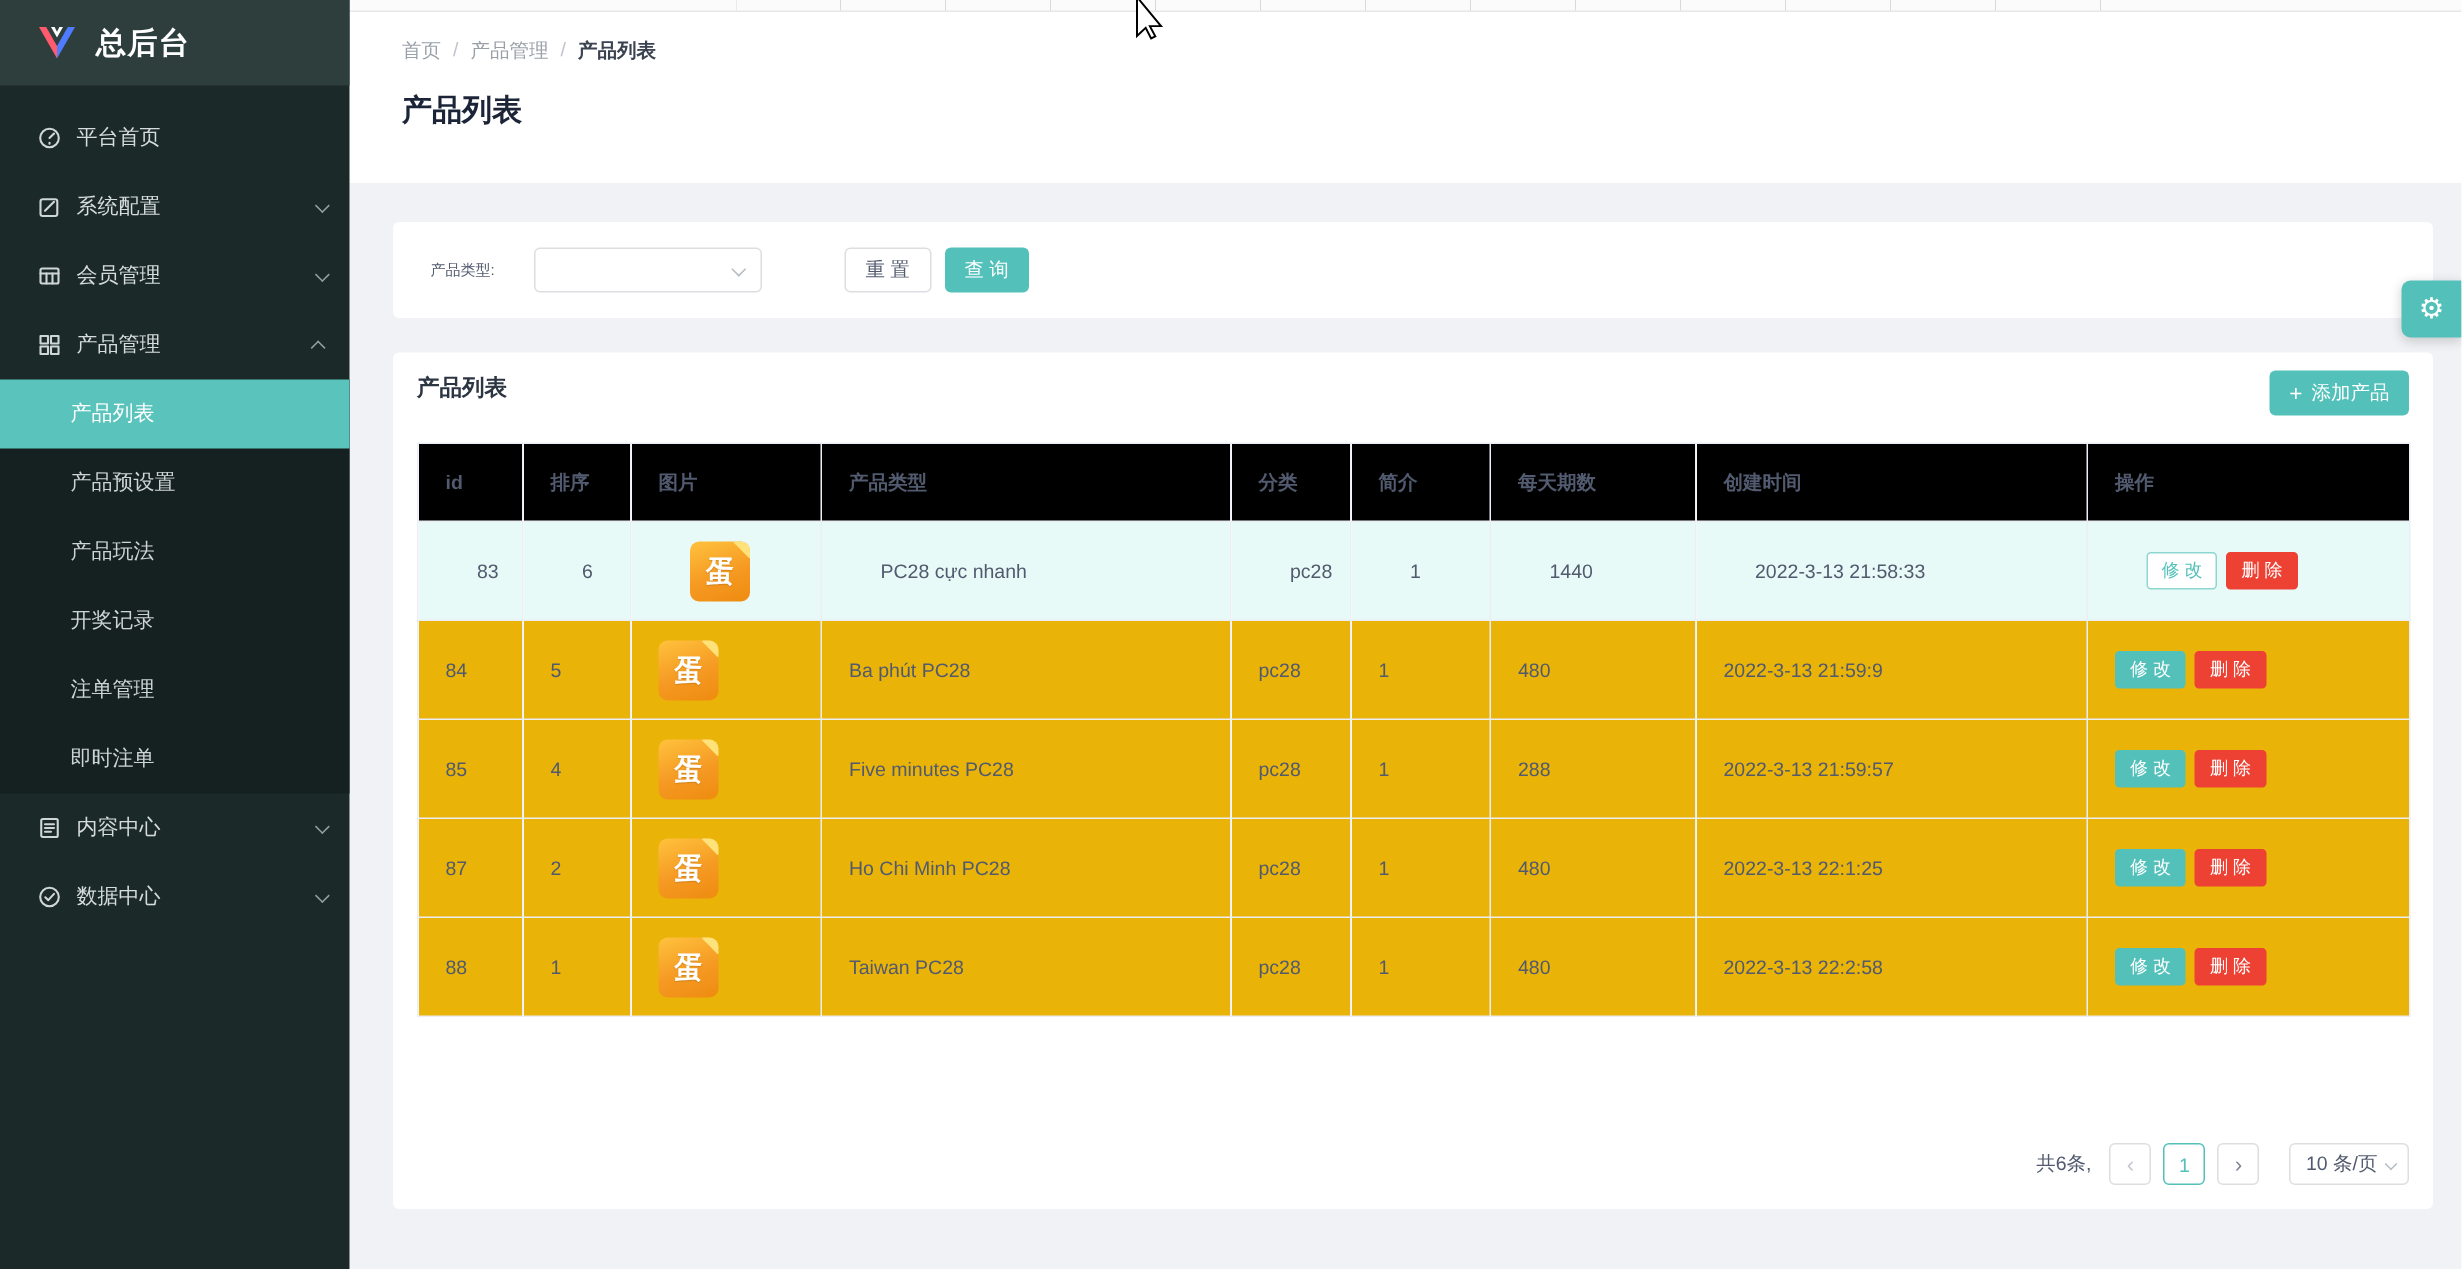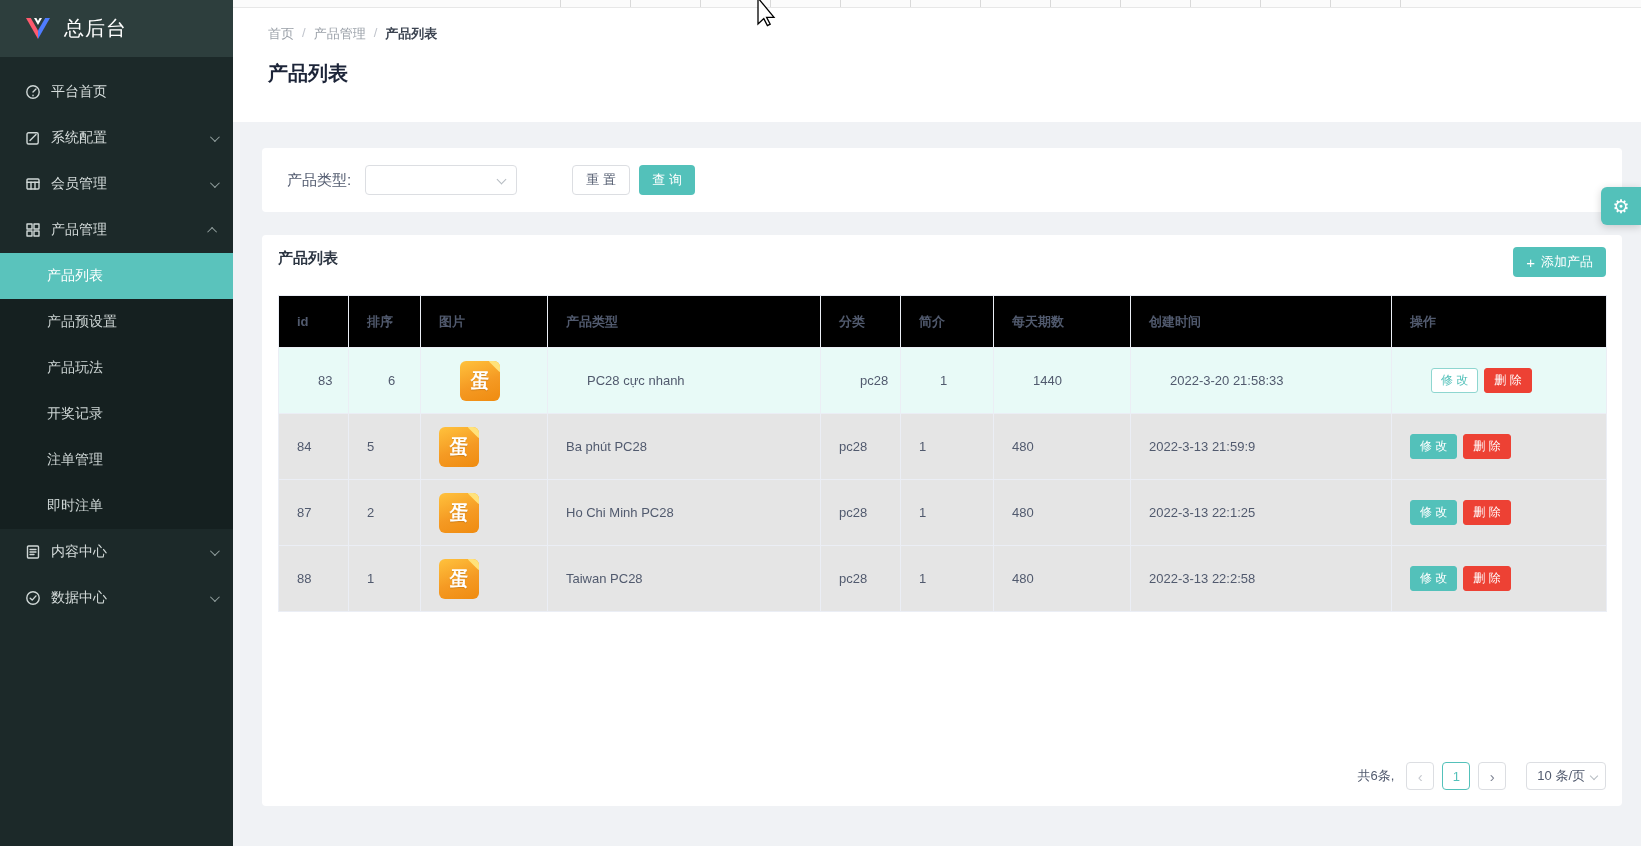--- a/index.html
+++ b/index.html
@@ -8,21 +8,21 @@
 
   :root {
     --accent:#53c1ba; --danger:#ed4134;
     --sidebar-bg:#1c2929; --submenu-bg:#152020; --logo-bg:#2d3e3d;
     --row-hl:#e8faf7; --border:#ebeef5; --txt:#515a6e;
   }
 
   
   .sidebar { position:absolute; left:0; top:0; width:233px; height:846px; background:var(--sidebar-bg); z-index:5; }
   .logo { height:57px; background:var(--logo-bg); display:flex; align-items:center; padding-left:26px; gap:14px; }
-  .logo-title { color:#fff; font-size:20px; font-weight:normal; letter-spacing:1px; }
+  .logo-title { color:#fff; font-size:20px; font-weight:bold; letter-spacing:1px; }
   .nav { padding-top:12px; }
   .nav-item { height:46px; display:flex; align-items:center; padding-left:25px; color:#d5dcdb; font-size:14px; cursor:pointer; position:relative; }
   .nav-item .nicon { width:16px; height:16px; margin-right:10px; display:inline-flex; color:#cfd7d6; }
   .nav-item .chev { position:absolute; right:16px; width:7px; height:7px; border-right:1.6px solid #93a09f; border-bottom:1.6px solid #93a09f; }
   .chev.down { transform:rotate(45deg) translateY(-2px); }
   .chev.up { transform:rotate(225deg) translateY(-2px); }
   .submenu { background:var(--submenu-bg); }
   .sub-item { height:46px; display:flex; align-items:center; padding-left:47px; color:#cdd5d4; font-size:14px; cursor:pointer; }
   .sub-item.active { background:#5ac3bc; color:#fff; }
 
@@ -37,37 +37,37 @@
 
   .breadcrumb { position:absolute; left:35px; top:25px; font-size:13px; color:#9aa0a8; display:flex; gap:8px; }
   .breadcrumb .bc-sep { color:#c0c4cc; }
   .breadcrumb .bc-item { cursor:pointer; }
   .breadcrumb .bc-item.last { color:#3b4350; font-weight:bold; cursor:default; }
   .page-title { position:absolute; left:35px; top:60px; font-size:20px; font-weight:bold; color:#1c2438; }
 
   .card { position:absolute; background:#fff; border-radius:4px; }
   .filter-card { left:29px; top:148px; width:1360px; height:64px; }
   .filter-inner { display:flex; align-items:center; height:100%; padding-left:25px; }
-  .flabel { font-size:15px; color:var(--txt); margin-right:14px; }
+  .flabel { font-size:10px; color:var(--txt); margin-right:26px; }
   .select { width:152px; height:30px; border:1px solid #dcdee2; border-radius:4px; background:#fff; position:relative; cursor:pointer; display:flex; align-items:center; padding:0 10px; font-size:13px; color:var(--txt); }
   .select .chevd { position:absolute; right:11px; top:10px; width:7px; height:7px; border-right:1.4px solid #b6bcc2; border-bottom:1.4px solid #b6bcc2; transform:rotate(45deg); }
   .btn { border:none; border-radius:4px; font-size:13px; cursor:pointer; font-family:inherit; }
   .btn.plain { background:#fff; border:1px solid #dcdee2; color:var(--txt); width:58px; height:30px; margin-left:55px; }
   .btn.primary { background:var(--accent); color:#fff; height:30px; }
   .btn.search { width:56px; margin-left:9px; }
 
   .table-card { left:29px; top:235px; width:1360px; height:571px; }
   .card-title { position:absolute; left:16px; top:14px; font-size:15px; font-weight:bold; color:#2c3542; }
   .add-btn { position:absolute; right:16px; top:12px; height:29px; padding:0 13px; display:flex; align-items:center; gap:6px; font-size:13px; }
   .add-btn .plus { font-size:15px; line-height:1; }
 
   table.grid { position:absolute; left:16px; top:60px; width:1328px; border-collapse:collapse; table-layout:fixed; font-size:13px; color:var(--txt); }
   table.grid th, table.grid td { border:1px solid var(--border); padding-left:18px; text-align:left; overflow:hidden; white-space:nowrap; }
   table.grid th { height:52px; background:#000000; font-weight:bold; color:#515a6e; }
-  table.grid td { height:66px; background:#e5e5e5; }
+  table.grid td { height:66px; background:#eab308; }
   tr.hl td { background:var(--row-hl);padding-left:39px; }
 
   .thumb { width:40px; height:40px; border-radius:6px; position:relative; overflow:hidden;
     background:linear-gradient(160deg,#ffc23d 0%,#f59a23 55%,#ef8b10 100%);
     display:flex; align-items:center; justify-content:center; color:#fff; font-weight:bold; font-size:19px; text-shadow:0 1px 1px rgba(0,0,0,.15); }
   .thumb::after { content:""; position:absolute; top:-7px; right:-7px; width:15px; height:15px; background:#ffe27a; transform:rotate(45deg); }
 
   .btn-mini { height:25px; padding:0 9px; border-radius:3px; font-size:12px; cursor:pointer; font-family:inherit; border:1px solid transparent;text-align:right; }
   .btn-mini.edit { background:var(--accent); border-color:var(--accent); color:#fff; }
   .btn-mini.edit.ghost { background:#fff; color:var(--accent); border-color:#8ed6d0; }
@@ -251,34 +251,47 @@
           <tr class="hl">
             <td>83</td>
             <td>6</td>
             <td>
               <div class="thumb">蛋</div>
             </td>
             <td>PC28 cực nhanh</td>
             <td>pc28</td>
             <td>1</td>
             <td>1440</td>
-            <td>2022-3-20 21:58:33</td>
+            <td>2022-3-13 21:58:33</td>
             <td><button class="btn-mini edit ghost">修 改</button><button class="btn-mini del">删 除</button></td>
           </tr>
           <tr class="">
             <td>84</td>
             <td>5</td>
             <td>
               <div class="thumb">蛋</div>
             </td>
             <td>Ba phút PC28</td>
             <td>pc28</td>
             <td>1</td>
             <td>480</td>
             <td>2022-3-13 21:59:9</td>
+            <td><button class="btn-mini edit">修 改</button><button class="btn-mini del">删 除</button></td>
+          </tr>
+          <tr class="">
+            <td>85</td>
+            <td>4</td>
+            <td>
+              <div class="thumb">蛋</div>
+            </td>
+            <td>Five minutes PC28</td>
+            <td>pc28</td>
+            <td>1</td>
+            <td>288</td>
+            <td>2022-3-13 21:59:57</td>
             <td><button class="btn-mini edit">修 改</button><button class="btn-mini del">删 除</button></td>
           </tr>
           <tr class="">
             <td>87</td>
             <td>2</td>
             <td>
               <div class="thumb">蛋</div>
             </td>
             <td>Ho Chi Minh PC28</td>
             <td>pc28</td>

